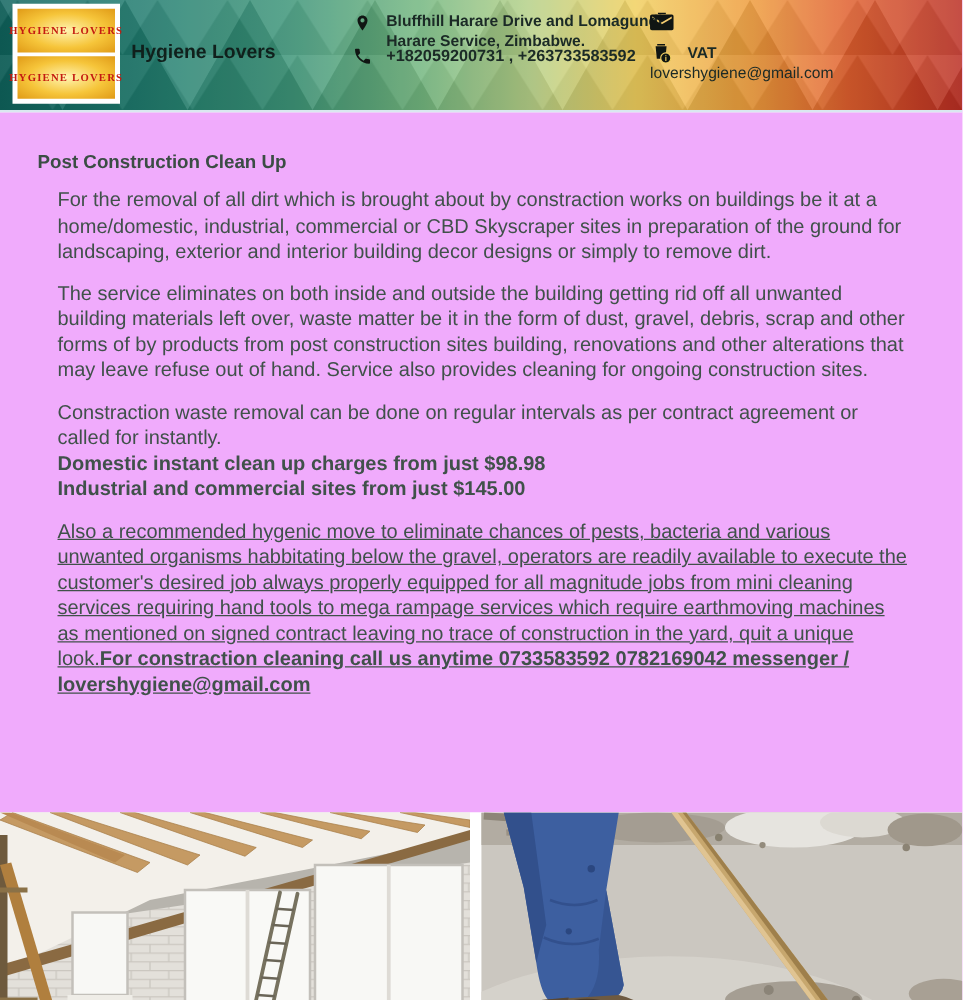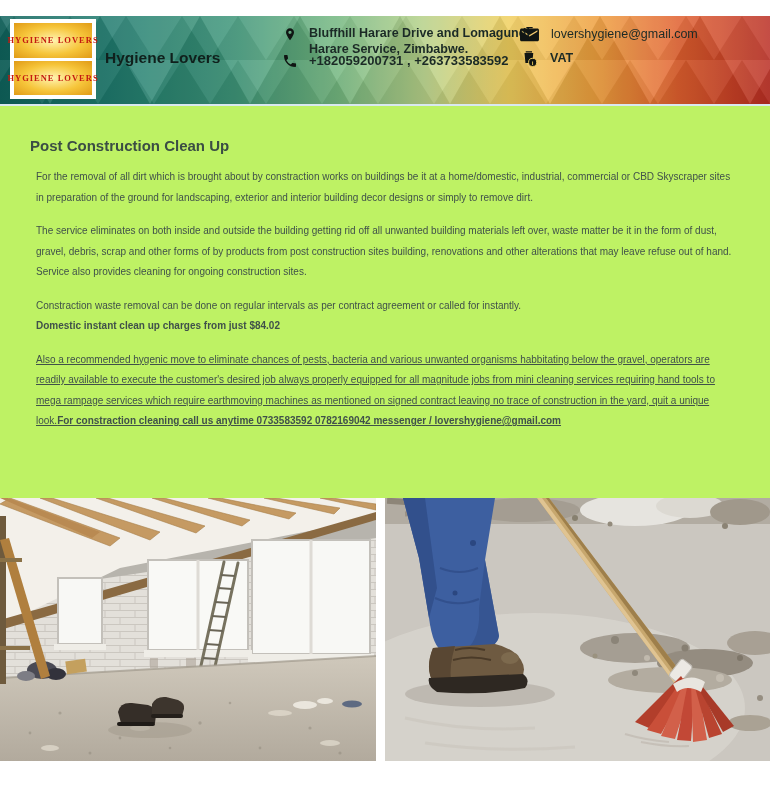--- a/index.html
+++ b/index.html
@@ -1,46 +1,46 @@
 <!DOCTYPE html>
 <html><head>
 <meta charset="utf-8">
 <style>
   * { margin:0; padding:0; box-sizing:border-box; }
   html,body { width:770px; }
   body { font-family:"Liberation Sans", sans-serif; background:#ffffff; }
   .page { position:relative; width:770px; height:800px; background:#ffffff; overflow:hidden; }
 
   
-  .masthead { position:relative; width:770px; height:88px;margin-top:16px; }
+  .masthead { position:relative; width:770px; height:88px; }
   .masthead svg.mosaic { position:absolute; left:0; top:0; width:770px; height:88px; display:block; }
   .separator { width:770px; height:2px; background:#d9e8f0; }
 
   .logo { position:absolute; left:10px; top:3px; width:86px; height:80px;
           background:#ffffff; padding:4px; display:flex; flex-direction:column; gap:3px; }
   .logo-panel { flex:1; background:radial-gradient(ellipse at center, #fff3b0 0%, #f6c53a 55%, #e09a16 100%);
           display:flex; align-items:center; justify-content:center; }
   .logo-panel span { font-family:"Liberation Serif", serif; font-weight:bold; font-size:8.5px;
           color:#c41a10; letter-spacing:1px; white-space:nowrap; }
 
   .brand { position:absolute; left:105px; top:33px; font-size:15.5px; font-weight:bold; color:#10201c; }
 
   .hrow { position:absolute; display:flex; align-items:flex-start; color:#1b2a26; }
   .hrow .ic { flex:0 0 auto; }
   .hrow .txt { font-size:12.5px; font-weight:bold; line-height:16px; }
   .hrow .txt span { display:block; }
   .row-address { left:282px; top:9px; gap:11px; }
   .row-phone   { left:282px; top:37px; gap:11px; align-items:center; }
-  .row-email   { left:520px; top:10px; gap:12px; align-items:center; }
+  .row-email   { left:520px; top:10px; gap:25px; align-items:flex-start;flex-direction:column; }
   .row-vat     { left:522px; top:33px; gap:13px; align-items:center; }
 
   
-  .content { width:770px; height:392px; padding:31px 28px 17px 30px; background:#bef264; color:#40514a; }
+  .content { width:770px; height:560px; padding:31px 28px 17px 30px; background:#f0abfc; color:#40514a; }
   .content h1 { font-size:15px; font-weight:bold; margin:0 0 13px; color:#3b4d44; }
-  .content p { font-size:10px; line-height:20.5px; margin:0 6px 13px; }
+  .content p { font-size:16px; line-height:20.5px; margin:0 16px 13px; }
   .content p.last { margin-bottom:0;text-decoration:underline; }
   .content strong { font-weight:bold; }
   .content .bline { display:block; font-weight:bold; }
 
   
   .photos { width:770px; height:263px; display:flex; gap:9px; background:#ffffff; }
   .photos svg { display:block; height:263px; }
 </style>
 </head>
 <body>
@@ -127,21 +127,22 @@
 
   <main class="content">
     <h1>Post Construction Clean Up</h1>
 
     <p>For the removal of all dirt which is brought about by constraction works on buildings be it at a home/domestic, industrial, commercial or CBD Skyscraper sites in preparation of the ground for landscaping, exterior and interior building decor designs or simply to remove dirt.</p>
 
     <p>The service eliminates on both inside and outside the building getting rid off all unwanted building materials left over, waste matter be it in the form of dust, gravel, debris, scrap and other forms of by products from post construction sites building, renovations and other alterations that may leave refuse out of hand. Service also provides cleaning for ongoing construction sites.</p>
 
     <p>
       <span>Constraction waste removal can be done on regular intervals as per contract agreement or called for instantly.</span>
-      <strong class="bline">Domestic instant clean up charges from just $84.02</strong>
+      <strong class="bline">Domestic instant clean up charges from just $98.98</strong>
+      <strong class="bline">Industrial and commercial sites from just $145.00</strong>
     </p>
 
     <p class="last">
       <span>Also a recommended hygenic move to eliminate chances of pests, bacteria and various unwanted organisms habbitating below the gravel, operators are readily available to execute the customer's desired job always properly equipped for all magnitude jobs from mini cleaning services requiring hand tools to mega rampage services which require earthmoving machines as mentioned on signed contract leaving no trace of construction in the yard, quit a unique look.</span><strong>For constraction cleaning call us anytime 0733583592 0782169042 messenger / lovershygiene@gmail.com</strong>
     </p>
   </main>
 
   <div class="photos">
 
     <svg width="376" height="263" viewBox="0 0 376 263" preserveAspectRatio="none">

